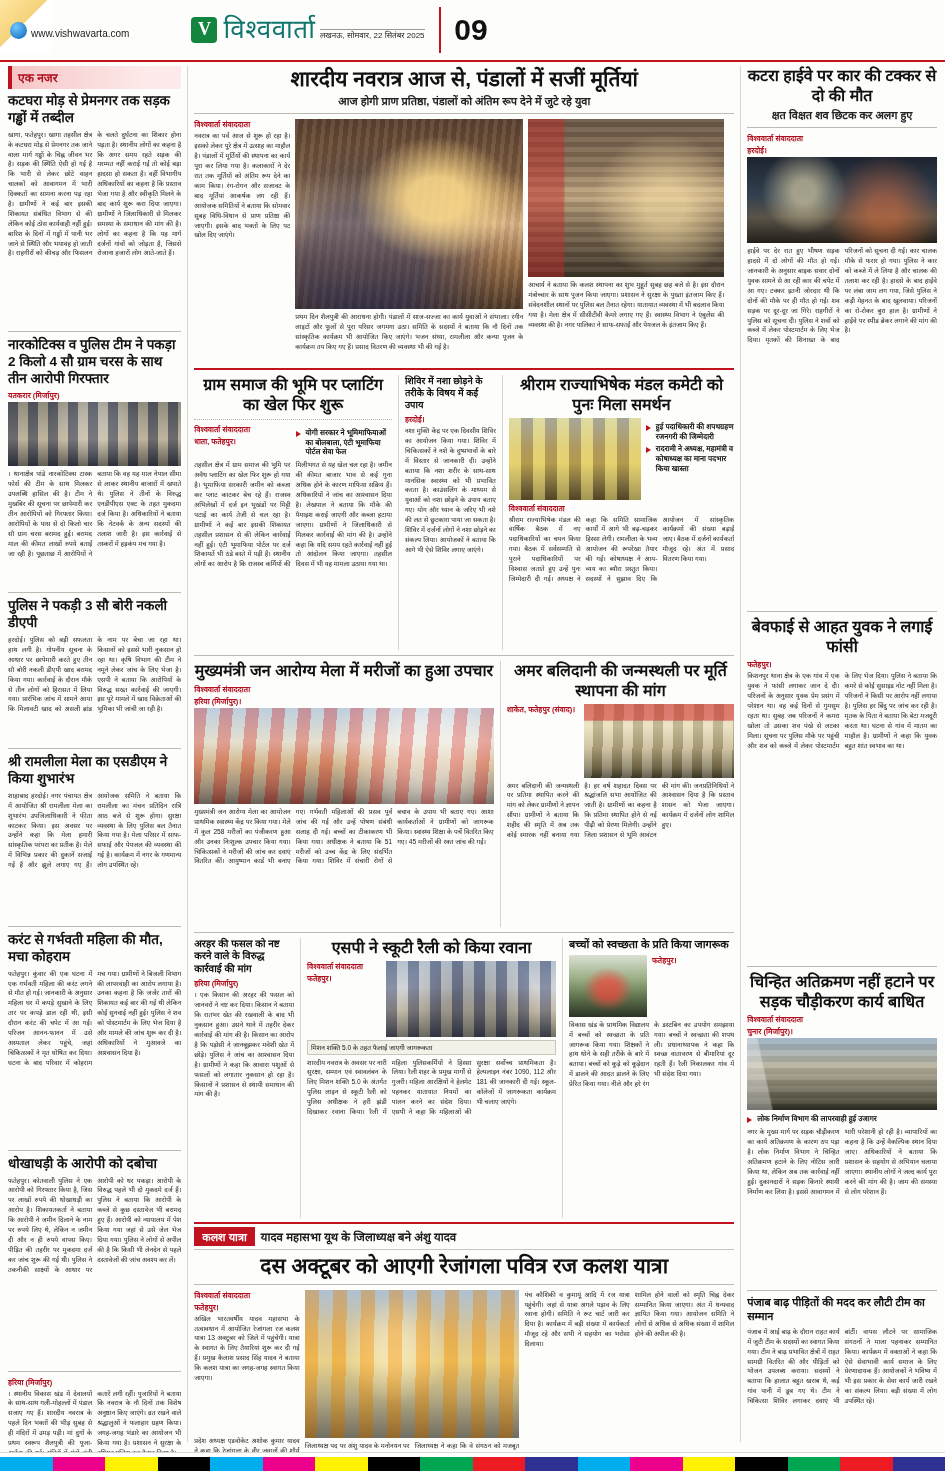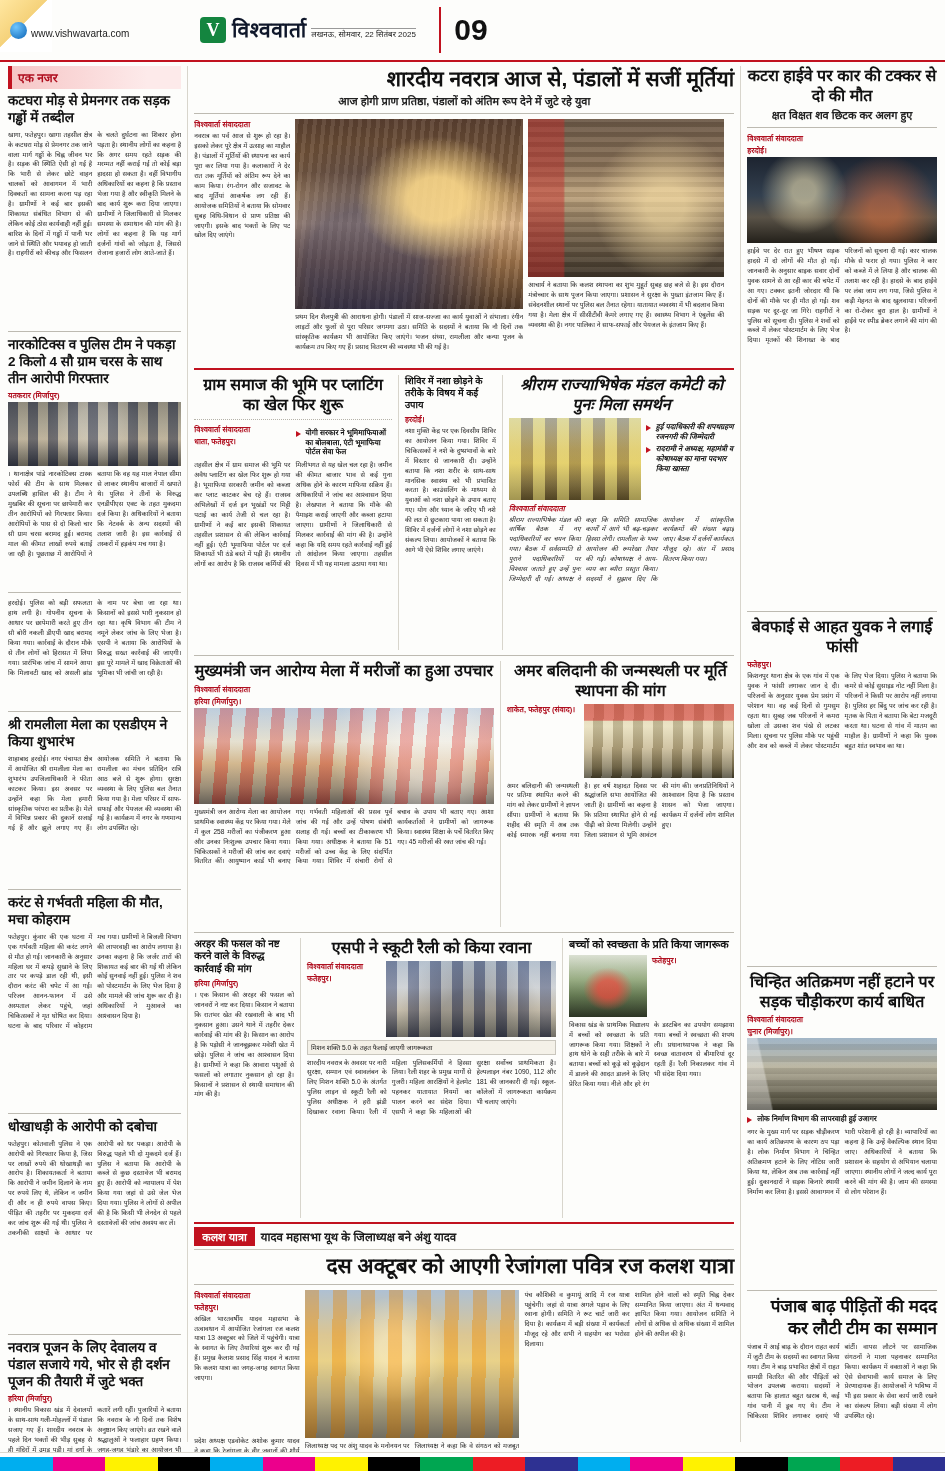--- a/index.html
+++ b/index.html
@@ -60,21 +60,21 @@
     background: #14853f;
     border-radius: 4px;
     color: #fff;
     font-size: 18px;
     font-weight: bold;
     display: flex; align-items: center; justify-content: center;
     font-family: "Liberation Serif", serif;
   }
   .brand-text { line-height: 1.05; }
   .brand-name {
-    font-size: 21px; font-weight: bold; color: #0f172a;
+    font-size: 26px; font-weight: normal; color: #0f766e;
     letter-spacing: .5px;
   }
   .brand-sub {
     font-size: 8px; color: #222; text-align: center;
     border-top: 1px solid #999;
     margin-top: 1px; padding-top: 1px;
   }
   .page-number {
     width: 62px;
     text-align: center;
@@ -110,21 +110,21 @@
     padding: 3px 6px;
     margin-bottom: 4px;
   }
   h2.hl {
     font-size: 13.5px;
     line-height: 1.25;
     margin: 0 0 3px 0;
     color: #111;
     font-weight: bold;
   }
-  h2.hl.big { font-size: 21px; line-height: 1.2; text-align: right; }
+  h2.hl.big { font-size: 21px; line-height: 1.2; text-align: center; }
   h2.hl.mid { font-size: 16px; line-height: 1.22; }
   h2.hl.center { text-align: center; }
   .subhl {
     font-size: 11px; font-weight: bold; color: #222;
     text-align: center; margin: 0 0 4px 0; line-height: 1.3;
   }
   .byline {
     font-size: 7.6px; font-weight: bold; color: #b01020;
     margin: 0 0 2px 0;
   }
@@ -332,20 +332,21 @@
 
       <div>
         <h2 class="hl">नारकोटिक्स व पुलिस टीम ने पकड़ा 2 किलो 4 सौ ग्राम चरस के साथ तीन आरोपी गिरफ्तार</h2>
         <div class="byline">यतकरार (मिर्जापुर)</div>
         <div class="photo ph-arrest" style="height:64px"></div>
         <div class="body c2" style="height:118px">। थानाक्षेत्र पांडे नारकोटिक्स टास्क फोर्स की टीम के साथ मिलकर उपलब्धि हासिल की है। टीम ने मुखबिर की सूचना पर छापेमारी कर तीन आरोपियों को गिरफ्तार किया। आरोपियों के पास से दो किलो चार सौ ग्राम चरस बरामद हुई। बरामद माल की कीमत लाखों रुपये बताई जा रही है। पूछताछ में आरोपियों ने बताया कि वह यह माल नेपाल सीमा से लाकर स्थानीय बाजारों में खपाते थे। पुलिस ने तीनों के विरुद्ध एनडीपीएस एक्ट के तहत मुकदमा दर्ज किया है। अधिकारियों ने बताया कि नेटवर्क के अन्य सदस्यों की तलाश जारी है। इस कार्रवाई से तस्करों में हड़कंप मच गया है।</div>
       </div>
       <div class="rule"></div>
 
       <div>
+        <h2 class="hl">पुलिस ने पकड़ी 3 सौ बोरी नकली डीएपी</h2>
         <div class="body c2" style="height:108px">हरदोई। पुलिस को बड़ी सफलता हाथ लगी है। गोपनीय सूचना के आधार पर छापेमारी करते हुए तीन सौ बोरी नकली डीएपी खाद बरामद किया गया। कार्रवाई के दौरान मौके से तीन लोगों को हिरासत में लिया गया। प्रारंभिक जांच में सामने आया कि मिलावटी खाद को असली ब्रांड के नाम पर बेचा जा रहा था। किसानों को इससे भारी नुकसान हो रहा था। कृषि विभाग की टीम ने नमूने लेकर जांच के लिए भेजा है। एसपी ने बताया कि आरोपियों के विरुद्ध सख्त कार्रवाई की जाएगी। इस पूरे मामले में खाद विक्रेताओं की भूमिका भी जांची जा रही है।</div>
       </div>
       <div class="rule"></div>
 
       <div>
         <h2 class="hl">श्री रामलीला मेला का एसडीएम ने किया शुभारंभ</h2>
         <div class="body c2" style="height:130px">शाहाबाद हरदोई। नगर पंचायत क्षेत्र में आयोजित श्री रामलीला मेला का शुभारंभ उपजिलाधिकारी ने फीता काटकर किया। इस अवसर पर उन्होंने कहा कि मेला हमारी सांस्कृतिक परंपरा का प्रतीक है। मेले में विभिन्न प्रकार की दुकानें सजाई गई हैं और झूले लगाए गए हैं। आयोजक समिति ने बताया कि रामलीला का मंचन प्रतिदिन रात्रि आठ बजे से शुरू होगा। सुरक्षा व्यवस्था के लिए पुलिस बल तैनात किया गया है। मेला परिसर में साफ-सफाई और पेयजल की व्यवस्था की गई है। कार्यक्रम में नगर के गणमान्य लोग उपस्थित रहे।</div>
       </div>
       <div class="rule"></div>
 
@@ -355,21 +356,20 @@
       </div>
       <div class="rule"></div>
 
       <div>
         <h2 class="hl">धोखाधड़ी के आरोपी को दबोचा</h2>
         <div class="body c2" style="height:190px">फतेहपुर। कोतवाली पुलिस ने एक आरोपी को गिरफ्तार किया है, जिस पर लाखों रुपये की धोखाधड़ी का आरोप है। शिकायतकर्ता ने बताया कि आरोपी ने जमीन दिलाने के नाम पर रुपये लिए थे, लेकिन न जमीन दी और न ही रुपये वापस किए। पीड़ित की तहरीर पर मुकदमा दर्ज कर जांच शुरू की गई थी। पुलिस ने तकनीकी साक्ष्यों के आधार पर आरोपी को धर पकड़ा। आरोपी के विरुद्ध पहले भी दो मुकदमे दर्ज हैं। पुलिस ने बताया कि आरोपी के कब्जे से कुछ दस्तावेज भी बरामद हुए हैं। आरोपी को न्यायालय में पेश किया गया जहां से उसे जेल भेज दिया गया। पुलिस ने लोगों से अपील की है कि किसी भी लेनदेन से पहले दस्तावेजों की जांच अवश्य कर लें।</div>
       </div>
       <div class="rule"></div>
 
       <div>
-        <h2 class="hl">नवरात्र पूजन के लिए देवालय व पंडाल सजाये गये, भोर से ही दर्शन पूजन की तैयारी में जुटे भक्त</h2>
         <div class="byline">हरिया (मिर्जापुर)</div>
         <div class="body c2" style="height:150px">। स्थानीय विकास खंड में देवालयों के साथ-साथ गली-मोहल्लों में पंडाल सजाए गए हैं। शारदीय नवरात्र के पहले दिन भक्तों की भीड़ सुबह से ही मंदिरों में उमड़ पड़ी। मां दुर्गा के प्रथम स्वरूप शैलपुत्री की पूजा-अर्चना की गई। मंदिरों में घंटों लंबी कतारें लगी रहीं। पुजारियों ने बताया कि नवरात्र के नौ दिनों तक विशेष अनुष्ठान किए जाएंगे। व्रत रखने वाले श्रद्धालुओं ने फलाहार ग्रहण किया। जगह-जगह भंडारे का आयोजन भी किया गया है। प्रशासन ने सुरक्षा के दृष्टिगत पुलिस बल तैनात किया है।</div>
       </div>
     </div>
 
     <div class="vrule"></div>
 
     <div class="col col-mid">
 
       <div>
@@ -410,21 +410,21 @@
           </div>
           <div class="body c2" style="height:190px">तहसील क्षेत्र में ग्राम समाज की भूमि पर अवैध प्लाटिंग का खेल फिर शुरू हो गया है। भूमाफिया सरकारी जमीन को कब्जा कर प्लाट काटकर बेच रहे हैं। राजस्व अभिलेखों में दर्ज इन भूखंडों पर मिट्टी पटाई का कार्य तेजी से चल रहा है। ग्रामीणों ने कई बार इसकी शिकायत तहसील प्रशासन से की लेकिन कार्रवाई नहीं हुई। एंटी भूमाफिया पोर्टल पर दर्ज शिकायतें भी ठंडे बस्ते में पड़ी हैं। स्थानीय लोगों का आरोप है कि राजस्व कर्मियों की मिलीभगत से यह खेल चल रहा है। जमीन की कीमत बाजार भाव से कई गुना अधिक होने के कारण माफिया सक्रिय हैं। अधिकारियों ने जांच का आश्वासन दिया है। लेखपाल ने बताया कि मौके की पैमाइश कराई जाएगी और कब्जा हटाया जाएगा। ग्रामीणों ने जिलाधिकारी से मिलकर कार्रवाई की मांग की है। उन्होंने कहा कि यदि समय रहते कार्रवाई नहीं हुई तो आंदोलन किया जाएगा। तहसील दिवस में भी यह मामला उठाया गया था।</div>
         </div>
         <div class="vrule"></div>
         <div style="width:92px;">
           <h2 class="hl" style="font-size:9.5px">शिविर में नशा छोड़ने के तरीके के विषय में कई उपाय</h2>
           <div class="byline">हरदोई।</div>
           <div class="body" style="height:212px">नशा मुक्ति केंद्र पर एक दिवसीय शिविर का आयोजन किया गया। शिविर में चिकित्सकों ने नशे के दुष्प्रभावों के बारे में विस्तार से जानकारी दी। उन्होंने बताया कि नशा शरीर के साथ-साथ मानसिक स्वास्थ्य को भी प्रभावित करता है। काउंसलिंग के माध्यम से युवाओं को नशा छोड़ने के उपाय बताए गए। योग और ध्यान के जरिए भी नशे की लत से छुटकारा पाया जा सकता है। शिविर में दर्जनों लोगों ने नशा छोड़ने का संकल्प लिया। आयोजकों ने बताया कि आगे भी ऐसे शिविर लगाए जाएंगे।</div>
         </div>
         <div class="vrule"></div>
-        <div style="width:228px;font-style:italic;">
+        <div style="width:228px;">
           <h2 class="hl mid center">श्रीराम राज्याभिषेक मंडल कमेटी को पुनः मिला समर्थन</h2>
           <div style="display:flex; gap:5px;">
             <div class="photo ph-group-yellow" style="width:132px;height:82px"></div>
             <div class="bullets" style="flex:1">
               <div class="bullet">हुई पदाधिकारी की शपथग्रहण रजनगरी की जिम्मेदारी</div>
               <div class="bullet">रादरामी ने अध्यक्ष, महामंत्री व कोषाध्यक्ष का माना पदभार किया खास्ता</div>
             </div>
           </div>
           <div class="byline">विश्ववार्ता संवाददाता</div>
           <div class="body c3" style="height:124px">श्रीराम राज्याभिषेक मंडल की वार्षिक बैठक में नए पदाधिकारियों का चयन किया गया। बैठक में सर्वसम्मति से पुराने पदाधिकारियों पर विश्वास जताते हुए उन्हें पुनः जिम्मेदारी दी गई। अध्यक्ष ने कहा कि समिति सामाजिक कार्यों में आगे भी बढ़-चढ़कर हिस्सा लेगी। रामलीला के भव्य आयोजन की रूपरेखा तैयार की गई। कोषाध्यक्ष ने आय-व्यय का ब्यौरा प्रस्तुत किया। सदस्यों ने सुझाव दिए कि आयोजन में सांस्कृतिक कार्यक्रमों की संख्या बढ़ाई जाए। बैठक में दर्जनों कार्यकर्ता मौजूद रहे। अंत में प्रसाद वितरण किया गया।</div>
@@ -537,21 +537,21 @@
         <div class="byline">चुनार (मिर्जापुर)।</div>
         <div class="photo ph-road" style="height:72px"></div>
         <div class="bullets">
           <div class="bullet">लोक निर्माण विभाग की लापरवाही हुई उजागर</div>
         </div>
         <div class="body c2" style="height:158px">नगर के मुख्य मार्ग पर सड़क चौड़ीकरण का कार्य अतिक्रमण के कारण ठप पड़ा है। लोक निर्माण विभाग ने चिन्हित अतिक्रमण हटाने के लिए नोटिस जारी किया था, लेकिन अब तक कार्रवाई नहीं हुई। दुकानदारों ने सड़क किनारे स्थायी निर्माण कर लिया है। इससे आवागमन में भारी परेशानी हो रही है। व्यापारियों का कहना है कि उन्हें वैकल्पिक स्थान दिया जाए। अधिकारियों ने बताया कि प्रशासन के सहयोग से अभियान चलाया जाएगा। स्थानीय लोगों ने जल्द कार्य पूरा करने की मांग की है। जाम की समस्या से लोग परेशान हैं।</div>
       </div>
       <div class="rule"></div>
 
       <div>
-        <h2 class="hl" style="font-size:17px;text-align:right">पंजाब बाढ़ पीड़ितों की मदद कर लौटी टीम का सम्मान</h2>
+        <h2 class="hl" style="font-size:11px;text-align:left">पंजाब बाढ़ पीड़ितों की मदद कर लौटी टीम का सम्मान</h2>
         <div class="body c2" style="height:226px">पंजाब में आई बाढ़ के दौरान राहत कार्य में जुटी टीम के सदस्यों का स्वागत किया गया। टीम ने बाढ़ प्रभावित क्षेत्रों में राहत सामग्री वितरित की और पीड़ितों को भोजन उपलब्ध कराया। सदस्यों ने बताया कि हालात बहुत खराब थे, कई गांव पानी में डूब गए थे। टीम ने चिकित्सा शिविर लगाकर दवाएं भी बांटीं। वापस लौटने पर सामाजिक संगठनों ने माला पहनाकर सम्मानित किया। कार्यक्रम में वक्ताओं ने कहा कि ऐसे सेवाभावी कार्य समाज के लिए प्रेरणादायक हैं। आयोजकों ने भविष्य में भी इस प्रकार के सेवा कार्य जारी रखने का संकल्प लिया। बड़ी संख्या में लोग उपस्थित रहे।</div>
       </div>
     </div>
   </div>
 
   <div class="colorbar">
     <div class="cb-row" id="cb-row">
         <div class="cb-cell" style="background: rgb(0, 174, 239);"></div>
         <div class="cb-cell" style="background: rgb(236, 0, 140);"></div>
         <div class="cb-cell" style="background: rgb(255, 242, 0);"></div>

